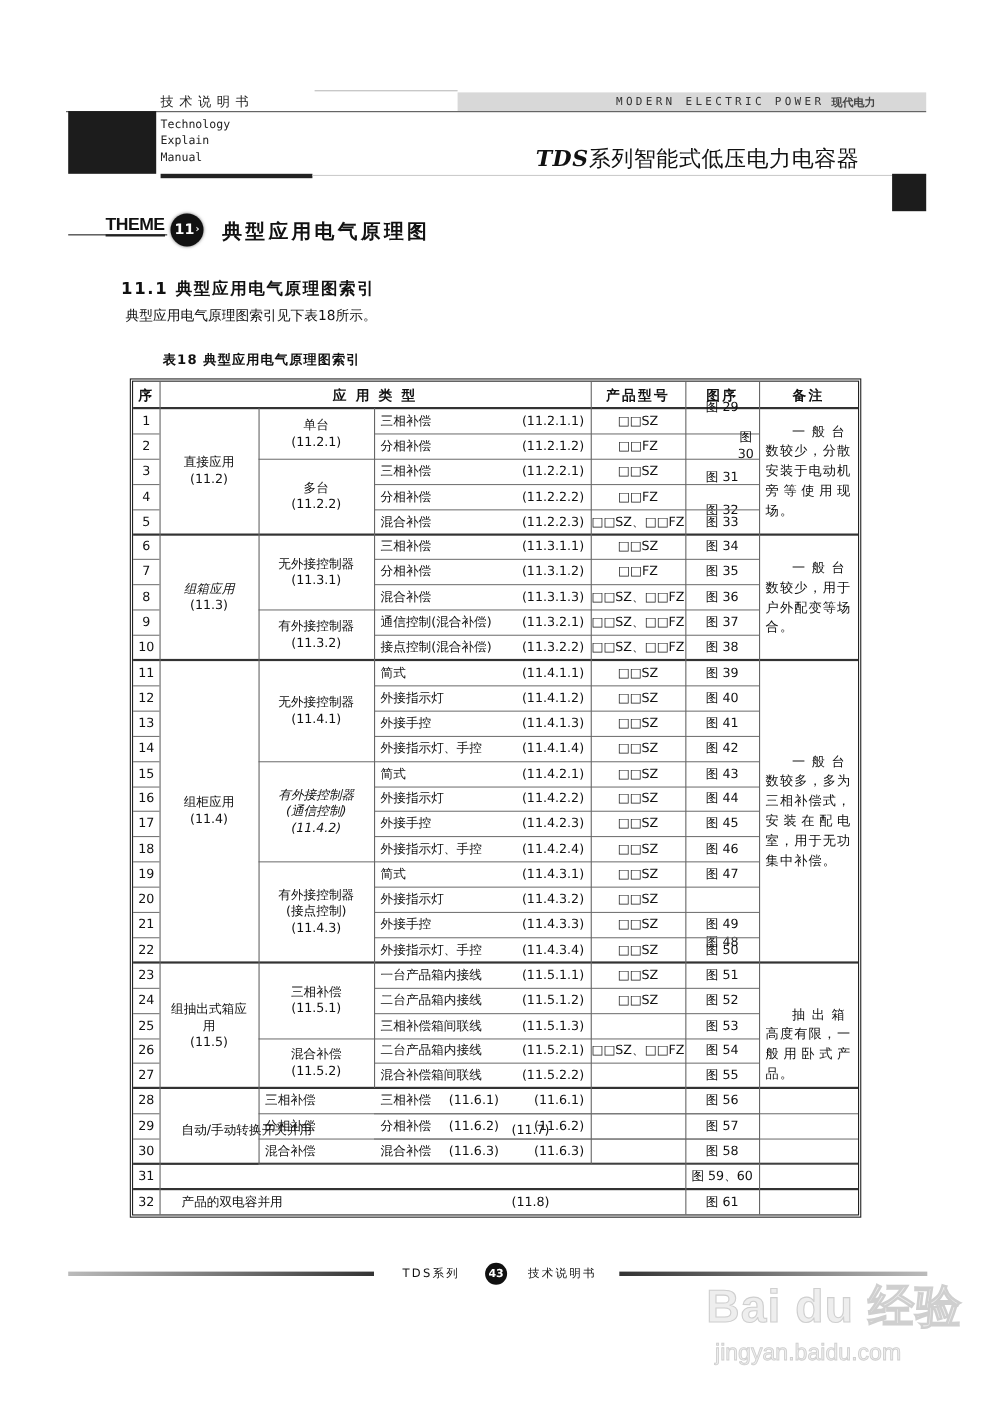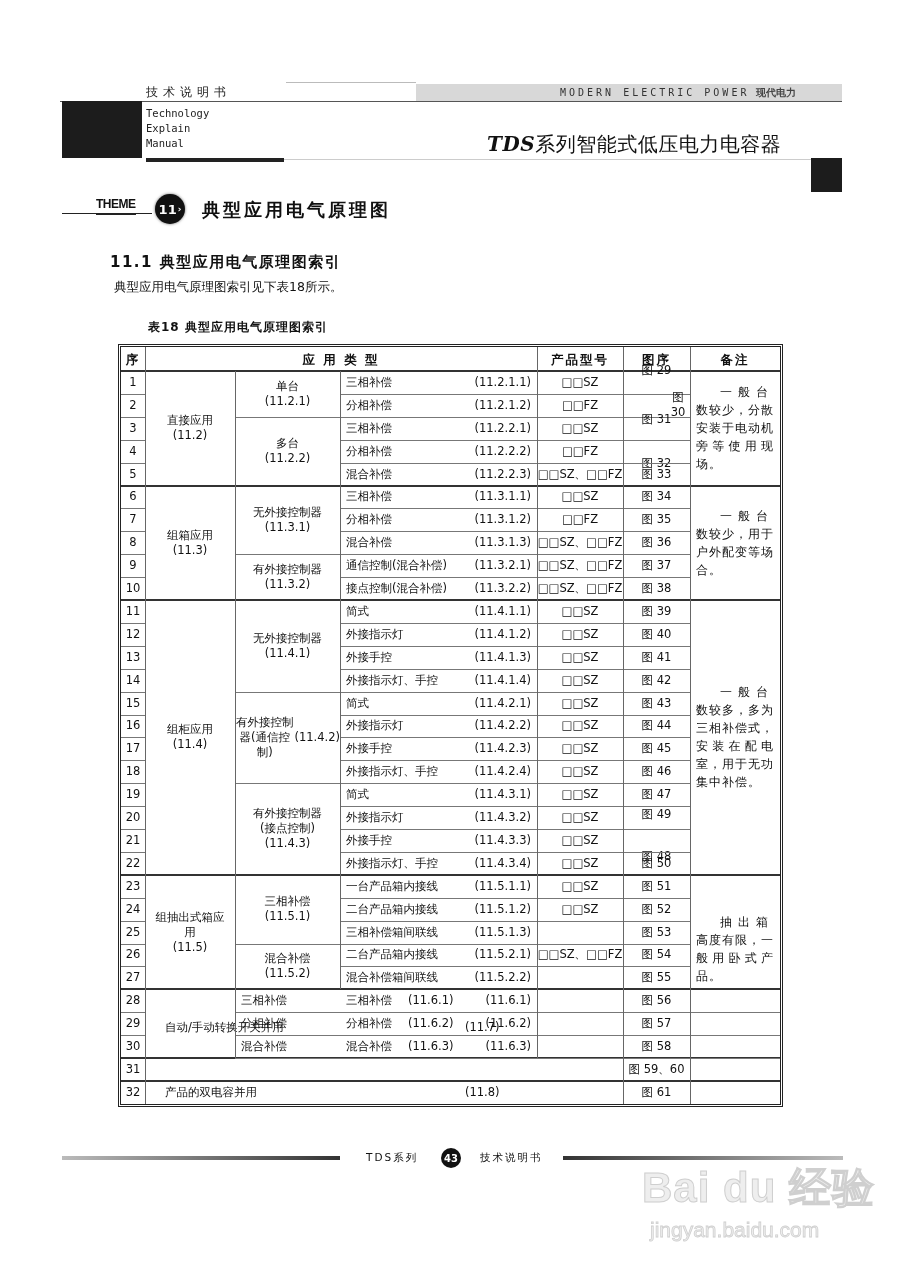--- a/index.html
+++ b/index.html
@@ -14,21 +14,21 @@
   .hdr-rule{left:60px;top:101px;width:782px;height:1px;background:#555;}
   .hdr-black-block{left:62px;top:101px;width:80px;height:57px;background:#1c1c1c;}
   .hdr-en{left:146px;top:106px;font-family:"DejaVu Sans Mono",monospace;font-size:10.5px;line-height:15px;color:#222;}
   .hdr-bottom-bar{left:146px;top:158px;width:138px;height:4px;background:#222;}
   .hdr-grey-rule{left:284px;top:159px;width:558px;height:1px;background:#ccc;}
   .hdr-title{left:487px;top:131px;font-size:20px;color:#111;letter-spacing:0.5px;}
   .hdr-title b{font-family:"DejaVu Serif",serif;font-style:italic;font-weight:bold;}
   .hdr-side-block{left:811px;top:158px;width:31px;height:34px;background:#1c1c1c;}
   
   .theme-line{left:62px;top:213px;width:90px;height:1px;background:#222;}
-  .theme-word{left:96px;top:196px;font-family:"Liberation Sans",sans-serif;font-weight:bold;font-size:12px;letter-spacing:-0.5px;border-bottom:2px solid #222;line-height:17px;}
+  .theme-word{left:96px;top:196px;font-family:"Liberation Sans",sans-serif;font-weight:bold;font-size:16px;letter-spacing:-0.5px;border-bottom:2px solid #222;line-height:17px;}
   .theme-badge{left:155px;top:194px;width:30px;height:30px;border-radius:50%;background:#111;color:#fff;font-weight:bold;font-size:13px;display:flex;align-items:center;justify-content:center;box-shadow:0 0 3px #666;}
   .theme-title{left:202px;top:198px;font-size:18px;font-weight:bold;letter-spacing:3px;}
   .sec-title{left:110px;top:253px;font-size:15px;font-weight:bold;letter-spacing:1.5px;}
   .sec-para{left:114px;top:279px;font-size:12.5px;}
   .table-caption{left:148px;top:319px;font-size:12px;font-weight:bold;letter-spacing:1px;}
   
   .tbl-wrap{left:118px;top:344px;width:665px;height:763px;border:3px double #222;box-sizing:border-box;}
   .cell{position:absolute;box-sizing:border-box;display:flex;align-items:center;justify-content:center;text-align:center;font-size:11.5px;line-height:15px;color:#111;}
   .vl{position:absolute;width:1px;background:#666;}
   .hl{position:absolute;height:1px;background:#777;}
@@ -101,21 +101,21 @@
     <div class="cell" style="left: 416px; top: 46.9px; width: 86px; height: 22.9px;">□□FZ</div>
     <div class="cell" style="left: 502px; top: 46.9px; width: 67px; height: 22.9px; padding-left: 43px;">图 30</div>
     <div class="hl" style="left: 0px; top: 69.8px; width: 24px;"></div>
     <div class="hl" style="left: 219px; top: 69.8px; width: 350px;"></div>
     <div class="cell" style="left: 0px; top: 69.8px; width: 24px; height: 22.9px;">3</div>
     <div class="cell" style="left: 219px; top: 69.8px; width: 197px; height: 22.9px;">
       <span class="item-name">三相补偿</span>
       <span class="item-code">(11.2.2.1)</span>
     </div>
     <div class="cell" style="left: 416px; top: 69.8px; width: 86px; height: 22.9px;">□□SZ</div>
-    <div class="cell" style="left: 502px; top: 61px; width: 67px; height: 22.9px;">图 31</div>
+    <div class="cell" style="left: 502px; top: 75px; width: 67px; height: 22.9px;">图 31</div>
     <div class="hl" style="left: 0px; top: 92.7px; width: 24px;"></div>
     <div class="hl" style="left: 219px; top: 92.7px; width: 350px;"></div>
     <div class="cell" style="left: 0px; top: 92.7px; width: 24px; height: 22.9px;">4</div>
     <div class="cell" style="left: 219px; top: 92.7px; width: 197px; height: 22.9px;">
       <span class="item-name">分相补偿</span>
       <span class="item-code">(11.2.2.2)</span>
     </div>
     <div class="cell" style="left: 416px; top: 92.7px; width: 86px; height: 22.9px;">□□FZ</div>
     <div class="cell" style="left: 502px; top: 105px; width: 67px; height: 22.9px;">图 32</div>
     <div class="hl" style="left: 0px; top: 115.6px; width: 24px;"></div>
@@ -261,21 +261,21 @@
     <div class="cell" style="left: 416px; top: 459.1px; width: 86px; height: 22.9px;">□□SZ</div>
     <div class="cell" style="left: 502px; top: 474px; width: 67px; height: 22.9px; margin-top: 24px;">图 48</div>
     <div class="hl" style="left: 0px; top: 482px; width: 24px;"></div>
     <div class="hl" style="left: 219px; top: 482px; width: 350px;"></div>
     <div class="cell" style="left: 0px; top: 482px; width: 24px; height: 22.9px;">21</div>
     <div class="cell" style="left: 219px; top: 482px; width: 197px; height: 22.9px;">
       <span class="item-name">外接手控</span>
       <span class="item-code">(11.4.3.3)</span>
     </div>
     <div class="cell" style="left: 416px; top: 482px; width: 86px; height: 22.9px;">□□SZ</div>
-    <div class="cell" style="left: 502px; top: 456px; width: 67px; height: 22.9px; text-align: center;">图 49</div>
+    <div class="cell" style="left: 502px; top: 482px; width: 67px; height: 22.9px; text-align: center;">图 49</div>
     <div class="hl" style="left: 0px; top: 504.9px; width: 24px;"></div>
     <div class="hl" style="left: 219px; top: 504.9px; width: 350px;"></div>
     <div class="cell" style="left: 0px; top: 504.9px; width: 24px; height: 22.9px;">22</div>
     <div class="cell" style="left: 219px; top: 504.9px; width: 197px; height: 22.9px;">
       <span class="item-name">外接指示灯、手控</span>
       <span class="item-code">(11.4.3.4)</span>
     </div>
     <div class="cell" style="left: 416px; top: 504.9px; width: 86px; height: 22.9px;">□□SZ</div>
     <div class="cell" style="left: 502px; top: 504.9px; width: 67px; height: 22.9px;">图 50</div>
     <div class="hl thick" style="left: 0px; top: 526.8px; width: 659px;"></div>
@@ -375,21 +375,21 @@
       <span style="position: absolute; left: 320px;">(11.8)</span>
     </div>
     <div class="hl" style="left: 502px; top: 665.2px; width: 157px;"></div>
     <div class="hl" style="left: 502px; top: 688.1px; width: 157px;"></div>
     <div class="hl" style="left: 502px; top: 711px; width: 157px;"></div>
     <div class="cell" style="left: 24px; top: 24px; width: 90px; height: 114.5px; flex-direction: column;">
       <div style="max-width: 70px;">直接应用</div>
       <div>(11.2)</div>
     </div>
     <div class="cell" style="left: 24px; top: 138.5px; width: 90px; height: 114.5px; flex-direction: column;">
-      <div style="max-width: 70px;">组箱应用</div>
+      <div style="max-width: 70px; font-style: italic;">组箱应用</div>
       <div>(11.3)</div>
     </div>
     <div class="cell" style="left: 24px; top: 253px; width: 90px; height: 274.8px; flex-direction: column;">
       <div style="max-width: 70px;">组柜应用</div>
       <div>(11.4)</div>
     </div>
     <div class="cell" style="left: 24px; top: 527.8px; width: 90px; height: 114.5px; flex-direction: column;">
       <div style="max-width: 70px;">组抽出式箱应用</div>
       <div>(11.5)</div>
     </div>
@@ -409,21 +409,21 @@
     <div class="hl" style="left: 114px; top: 207.2px; width: 105px;"></div>
     <div class="cell" style="left: 114px; top: 207.2px; width: 105px; height: 45.8px; flex-direction: column;">
       <div style="max-width: 84px;">有外接控制器</div>
       <div>(11.3.2)</div>
     </div>
     <div class="cell" style="left: 114px; top: 253px; width: 105px; height: 91.6px; flex-direction: column;">
       <div style="max-width: 84px;">无外接控制器</div>
       <div>(11.4.1)</div>
     </div>
     <div class="hl" style="left: 114px; top: 344.6px; width: 105px;"></div>
-    <div class="cell" style="left: 114px; top: 344.6px; width: 105px; height: 91.6px; flex-direction: row;">
+    <div class="cell" style="left: 114px; top: 344.6px; width: 105px; height: 91.6px; flex-direction: column; font-style: italic;">
       <div style="max-width: 84px;">有外接控制器(通信控制)</div>
       <div>(11.4.2)</div>
     </div>
     <div class="hl" style="left: 114px; top: 436.2px; width: 105px;"></div>
     <div class="cell" style="left: 114px; top: 436.2px; width: 105px; height: 91.6px; flex-direction: column;">
       <div style="max-width: 84px;">有外接控制器(接点控制)</div>
       <div>(11.4.3)</div>
     </div>
     <div class="cell" style="left: 114px; top: 527.8px; width: 105px; height: 68.7px; flex-direction: column;">
       <div style="max-width: 84px;">三相补偿</div>

